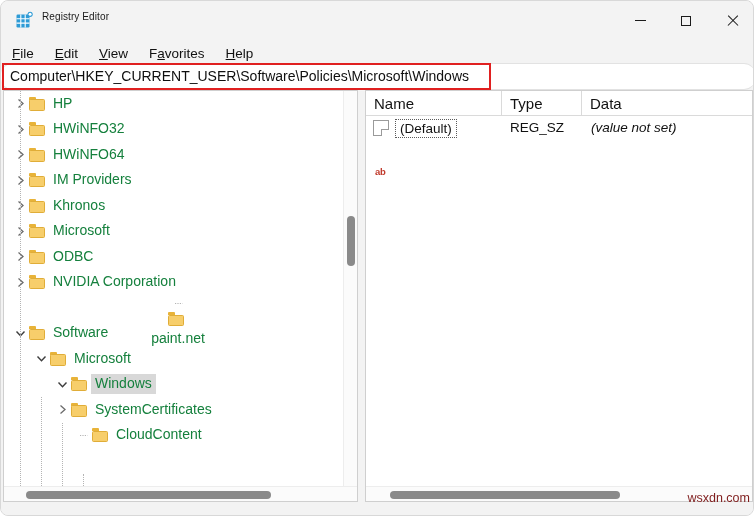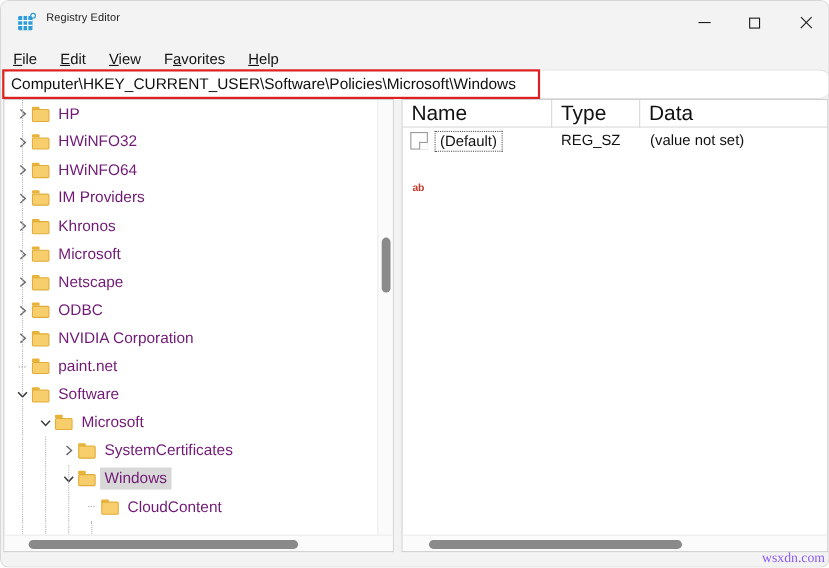--- a/index.html
+++ b/index.html
@@ -119,21 +119,21 @@
     overflow: hidden;
   }
   .tree-row {
     position: relative;
     height: 25.5px;
     display: flex; align-items: center;
     white-space: nowrap;
     cursor: default;
   }
   .tree-label {
-    font-size: 14px; color: #701a75;
+    font-size: 14px; color: #15803d;
     padding: 1px 4px 2px 4px;
     line-height: 17px;
   }
   .tree-row.selected .tree-label {
     background: #d8d8d8;
   }
   .chev {
     width: 17px; height: 17px;
     display: inline-flex; align-items: center; justify-content: center;
     flex: 0 0 17px;
@@ -200,21 +200,21 @@
   }
   .col-header {
     position: absolute; left: 0; top: 0;
     width: 100%; height: 25px;
     background: #ffffff;
     border-bottom: 1px solid #dadada;
   }
   .col {
     position: absolute; top: 0; height: 25px;
     display: flex; align-items: center;
-    font-size: 19px; color: #121212;
+    font-size: 15px; color: #121212;
     padding-left: 8px;
     border-right: 1px solid #dadada;
     white-space: nowrap;
   }
   .val-row {
     position: absolute; left: 0; top: 25px;
     width: 100%; height: 24px;
   }
   .ab-icon {
     position: absolute; left: 7px; top: 4px;
@@ -245,27 +245,27 @@
     padding: 1px 4px;
     border: 1px dotted #5a5a5a;
     white-space: nowrap;
   }
   .val-type {
     position: absolute; left: 144px; top: 4px;
     font-size: 13.5px; color: #111; white-space: nowrap;
   }
   .val-data {
     position: absolute; left: 225px; top: 4px;
-    font-size: 13.5px; color: #111; white-space: nowrap;
+    font-size: 13.5px; color: #111; white-space: nowrap; font-style: italic;
   }
 
   .watermark {
-    position: absolute; right: 5px; bottom: 2px;
-    font-size: 12.5px; color: #8b5cf6;
-    font-family: Liberation Serif, serif;
+    position: absolute; right: 5px; bottom: 12px;
+    font-size: 12.5px; color: #7f1d1d;
+    font-family: Liberation Sans, sans-serif;
     z-index: 30;
   }
 </style>
 </head>
 <body>
 
 <div id="app">
 
   <div class="titlebar">
     <span class="app-icon">
@@ -388,47 +388,35 @@
           <div class="tree-row" style="padding-left: 8px;">
             <span class="chev">
               <svg width="9" height="11" viewBox="0 0 9 11">
                 <polyline points="2.5,1.5 7,5.5 2.5,9.5" fill="none" stroke="#6b6b6b" stroke-width="1.3"></polyline>
               </svg>
             </span>
             <span class="folder">
               <span class="tab"></span>
               <span class="body"></span>
             </span>
-            <span class="tree-label">Netscape</span>
-          </div>
-          <div class="tree-row" style="padding-left: 8px;">
-            <span class="chev">
-              <svg width="9" height="11" viewBox="0 0 9 11">
-                <polyline points="2.5,1.5 7,5.5 2.5,9.5" fill="none" stroke="#6b6b6b" stroke-width="1.3"></polyline>
-              </svg>
-            </span>
-            <span class="folder">
-              <span class="tab"></span>
-              <span class="body"></span>
-            </span>
             <span class="tree-label">ODBC</span>
           </div>
           <div class="tree-row" style="padding-left: 8px;">
             <span class="chev">
               <svg width="9" height="11" viewBox="0 0 9 11">
                 <polyline points="2.5,1.5 7,5.5 2.5,9.5" fill="none" stroke="#6b6b6b" stroke-width="1.3"></polyline>
               </svg>
             </span>
             <span class="folder">
               <span class="tab"></span>
               <span class="body"></span>
             </span>
             <span class="tree-label">NVIDIA Corporation</span>
           </div>
-          <div class="tree-row" style="padding-left: 8px;">
+          <div class="tree-row" style="padding-left: 8px; flex-direction: column;">
             <span class="chev">
               <svg width="11" height="11" viewBox="0 0 11 11">
                 <line x1="2" y1="5.5" x2="9.5" y2="5.5" stroke="#b4b4b4" stroke-width="1" stroke-dasharray="1.2 1.2"></line>
               </svg>
             </span>
             <span class="folder">
               <span class="tab"></span>
               <span class="body"></span>
             </span>
             <span class="tree-label">paint.net</span>
@@ -450,43 +438,43 @@
               <svg width="11" height="9" viewBox="0 0 11 9">
                 <polyline points="1.5,2.5 5.5,6.8 9.5,2.5" fill="none" stroke="#3d3d3d" stroke-width="1.4"></polyline>
               </svg>
             </span>
             <span class="folder">
               <span class="tab"></span>
               <span class="body"></span>
             </span>
             <span class="tree-label">Microsoft</span>
           </div>
-          <div class="tree-row" style="padding-left: 50px;">
-            <span class="chev">
-              <svg width="9" height="11" viewBox="0 0 9 11">
-                <polyline points="2.5,1.5 7,5.5 2.5,9.5" fill="none" stroke="#6b6b6b" stroke-width="1.3"></polyline>
-              </svg>
-            </span>
-            <span class="folder">
-              <span class="tab"></span>
-              <span class="body"></span>
-            </span>
-            <span class="tree-label">SystemCertificates</span>
-          </div>
           <div class="tree-row selected" style="padding-left: 50px;">
             <span class="chev">
               <svg width="11" height="9" viewBox="0 0 11 9">
                 <polyline points="1.5,2.5 5.5,6.8 9.5,2.5" fill="none" stroke="#3d3d3d" stroke-width="1.4"></polyline>
               </svg>
             </span>
             <span class="folder">
               <span class="tab"></span>
               <span class="body"></span>
             </span>
             <span class="tree-label">Windows</span>
+          </div>
+          <div class="tree-row" style="padding-left: 50px;">
+            <span class="chev">
+              <svg width="9" height="11" viewBox="0 0 9 11">
+                <polyline points="2.5,1.5 7,5.5 2.5,9.5" fill="none" stroke="#6b6b6b" stroke-width="1.3"></polyline>
+              </svg>
+            </span>
+            <span class="folder">
+              <span class="tab"></span>
+              <span class="body"></span>
+            </span>
+            <span class="tree-label">SystemCertificates</span>
           </div>
           <div class="tree-row" style="padding-left: 71px;">
             <span class="chev">
               <svg width="11" height="11" viewBox="0 0 11 11">
                 <line x1="2" y1="5.5" x2="9.5" y2="5.5" stroke="#b4b4b4" stroke-width="1" stroke-dasharray="1.2 1.2"></line>
               </svg>
             </span>
             <span class="folder">
               <span class="tab"></span>
               <span class="body"></span>

